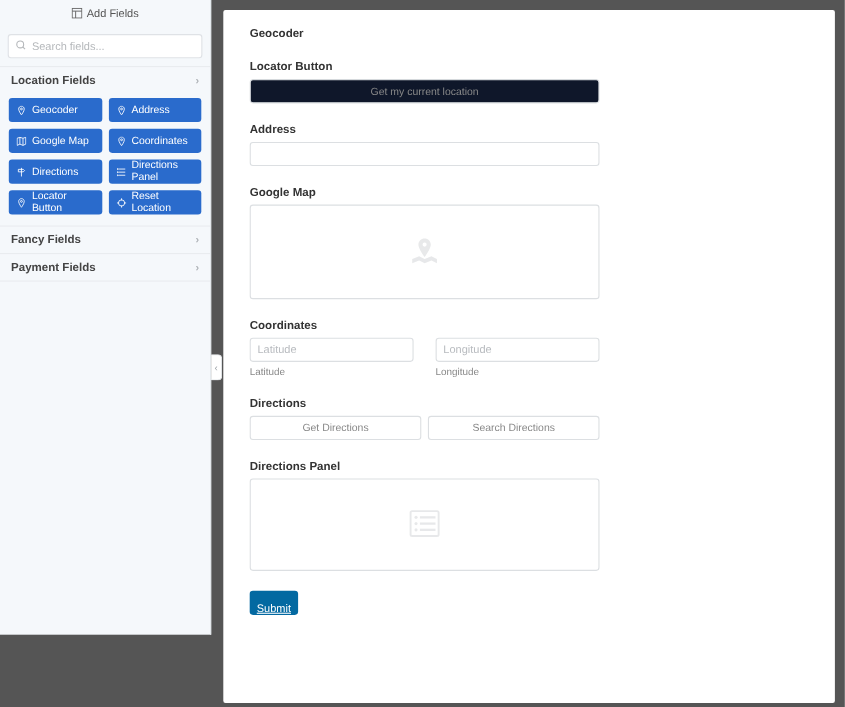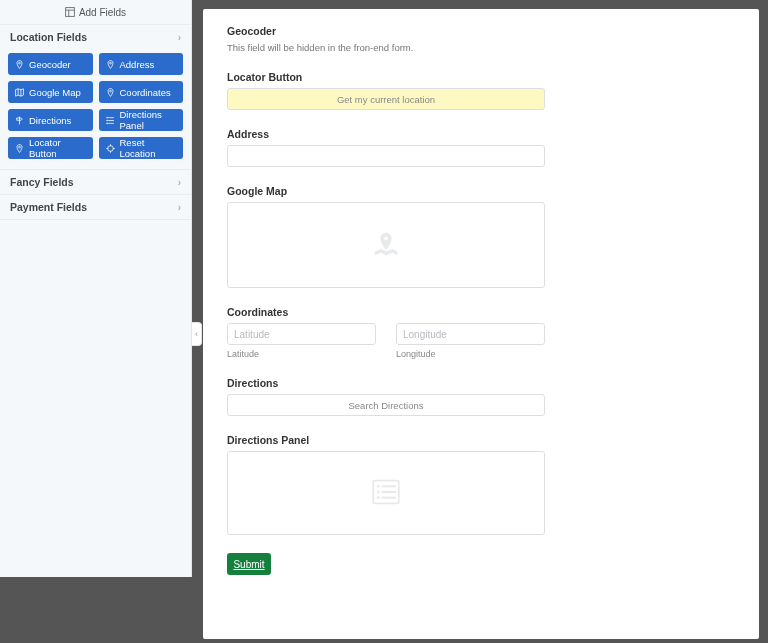--- a/index.html
+++ b/index.html
@@ -123,21 +123,21 @@
   border-radius: 3px;
   background: #fff;
   padding: 0 6px;
   font-size: 10px;
 }
 .loc-btn {
   width: 100%;
   height: 22px;
   border: 1px solid #dcdfe2;
   border-radius: 3px;
-  background: #fef9c3;
+  background: #0f172a;
   font-size: 9.5px;
   color: #888;
   display:flex; align-items:center; justify-content:center;
   cursor:pointer;
 }
 .map-box {
   width: 100%;
   height: 86px;
   border: 1px solid #dcdfe2;
   border-radius: 3px;
@@ -164,25 +164,25 @@
   width: 100%;
   height: 84px;
   border: 1px solid #dcdfe2;
   border-radius: 3px;
   background: #fff;
   display:flex; align-items:center; justify-content:center;
 }
 .submit-btn {
   width: 44px;
   height: 22px;
-  background: #15803d;
+  background: #0369a1;
   color: #fff;
   border-radius: 3px;
   font-size: 10px;
-  display:flex; align-items:center; justify-content:center;
+  display:flex; align-items:flex-end; justify-content:center;
   cursor:pointer;
   margin-top: 10px;
   text-decoration: underline;
 }
 .collapse-handle {
   position: absolute;
   left: 192px;
   top: 322px;
   width: 10px;
   height: 24px;
@@ -207,20 +207,31 @@
         <svg viewBox="0 0 16 16" width="10" height="10" fill="none" stroke="#666" stroke-width="1.4">
             <rect x="1" y="1" width="14" height="14"></rect>
             <line x1="1" y1="5" x2="15" y2="5"></line>
             <line x1="6" y1="5" x2="6" y2="15"></line>
           </svg>
       </span>
       <span>Add Fields</span>
     </div>
   </div>
 
+  <div class="search-wrap">
+    <div class="search">
+      <span>
+        <svg viewBox="0 0 16 16" width="10" height="10" fill="none" stroke="#b5b8bb" stroke-width="1.6">
+            <circle cx="7" cy="7" r="5"></circle>
+            <line x1="11" y1="11" x2="14" y2="14"></line>
+          </svg>
+      </span>
+      <input type="text" placeholder="Search fields..." style="">
+    </div>
+  </div>
 
   <div class="section-header">
     <span>Location Fields</span>
     <span class="chev">›</span>
   </div>
 
 
   <div class="field-grid">
     <div class="field-btn">
       <span class="fi">
@@ -315,21 +326,20 @@
   </div>
 
 </div>
 
 <div class="collapse-handle">‹</div>
 
 <div class="canvas">
 
   <div class="field-block">
     <span class="field-label">Geocoder</span>
-    <div class="field-hint">This field will be hidden in the fron-end form.</div>
   </div>
 
   <div class="field-block">
     <span class="field-label">Locator Button</span>
     <div class="loc-btn">
       <span>Get my current location</span>
     </div>
   </div>
 
   <div class="field-block">
@@ -359,20 +369,23 @@
       <div>
         <input class="text-input" type="text" placeholder="Longitude" style="">
         <div class="sublabel">Longitude</div>
       </div>
     </div>
   </div>
 
   <div class="field-block">
     <span class="field-label">Directions</span>
     <div class="dir-row">
+      <div class="dir-btn">
+        <span>Get Directions</span>
+      </div>
       <div class="dir-btn">
         <span>Search Directions</span>
       </div>
     </div>
   </div>
 
   <div class="field-block">
     <span class="field-label">Directions Panel</span>
     <div class="panel-box">
       <span>

